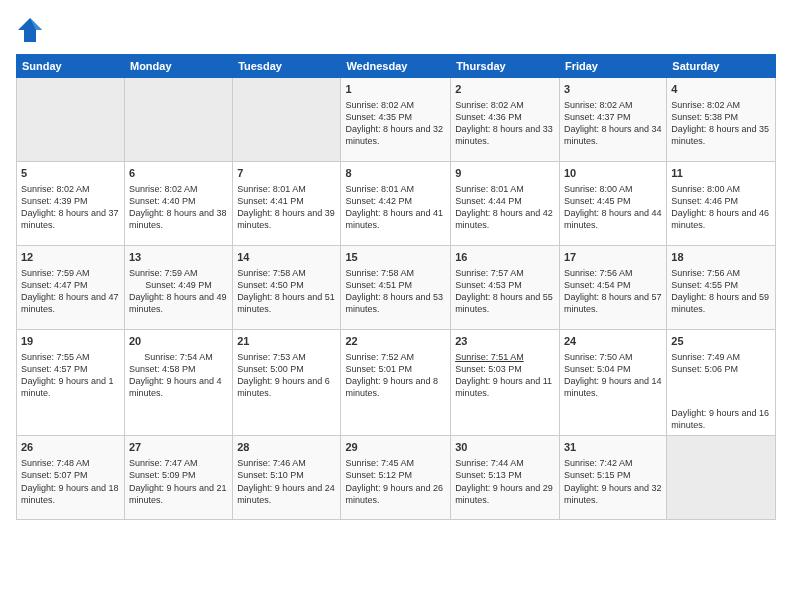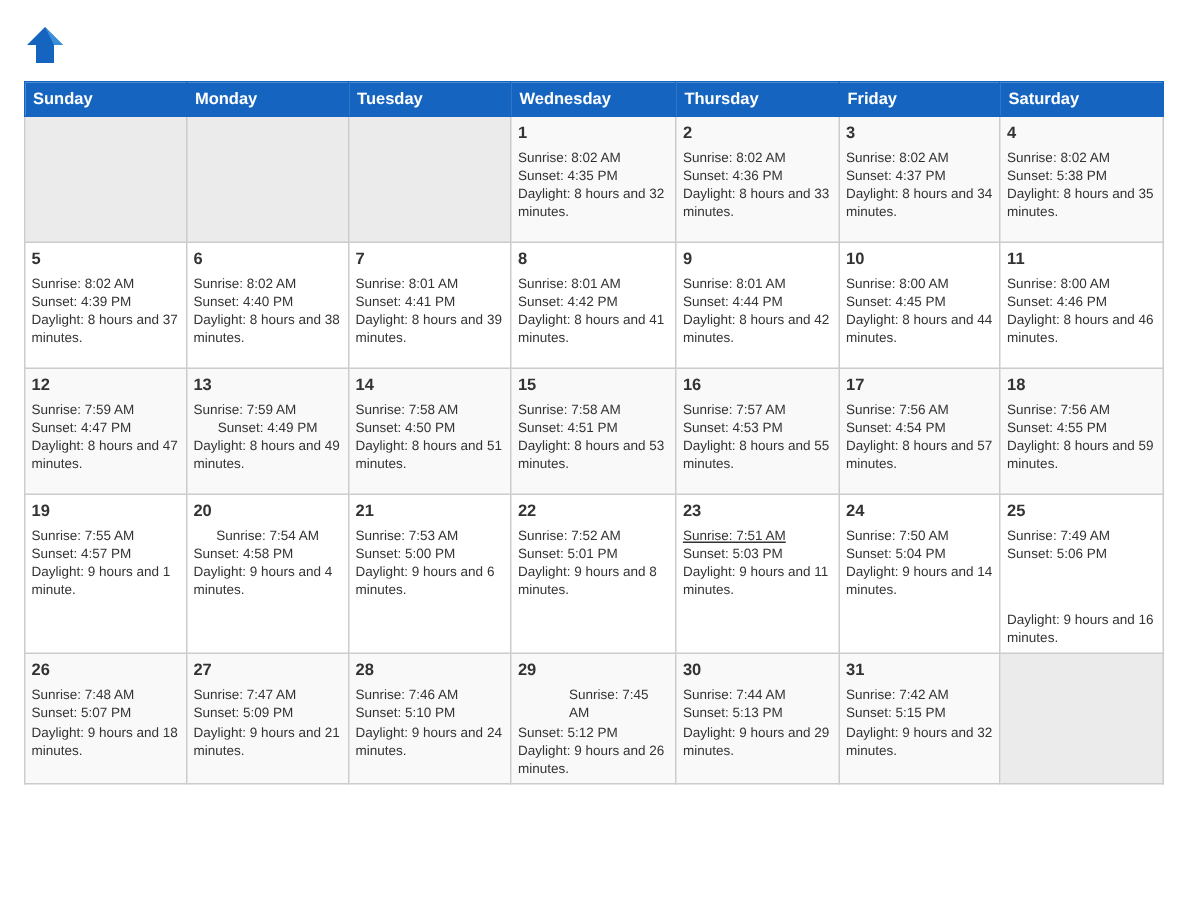--- a/index.html
+++ b/index.html
@@ -309,21 +309,21 @@
             <span style="display: block;">Daylight: 9 hours and 21 minutes.</span>
           </td>
           <td>
             <span class="day-num">28</span>
             <span style="display: block;">Sunrise: 7:46 AM</span>
             <span style="display: block;">Sunset: 5:10 PM</span>
             <span style="display: block;">Daylight: 9 hours and 24 minutes.</span>
           </td>
           <td>
             <span class="day-num">29</span>
-            <span style="display: block; margin-left: 34px;">Sunrise: 7:45 AM</span>
+            <span style="display: block;">Sunrise: 7:45 AM</span>
             <span style="display: block;">Sunset: 5:12 PM</span>
             <span style="display: block;">Daylight: 9 hours and 26 minutes.</span>
           </td>
           <td>
             <span class="day-num">30</span>
             <span style="display: block;">Sunrise: 7:44 AM</span>
             <span style="display: block;">Sunset: 5:13 PM</span>
             <span style="display: block;">Daylight: 9 hours and 29 minutes.</span>
           </td>
           <td>

